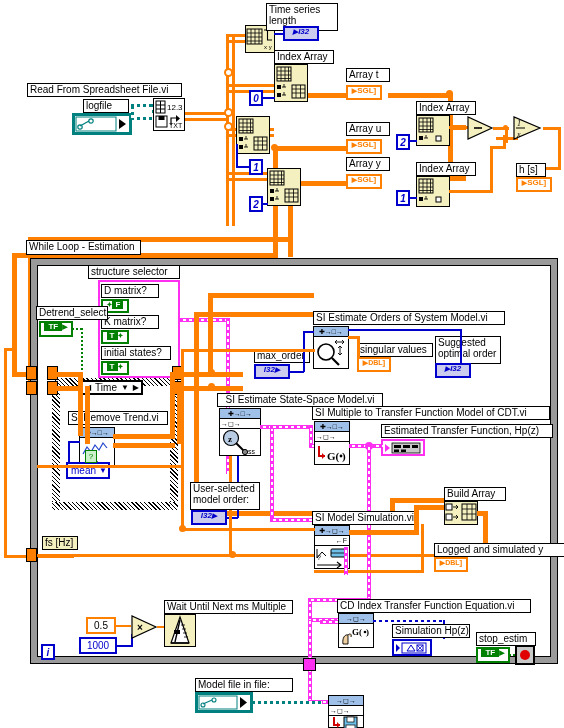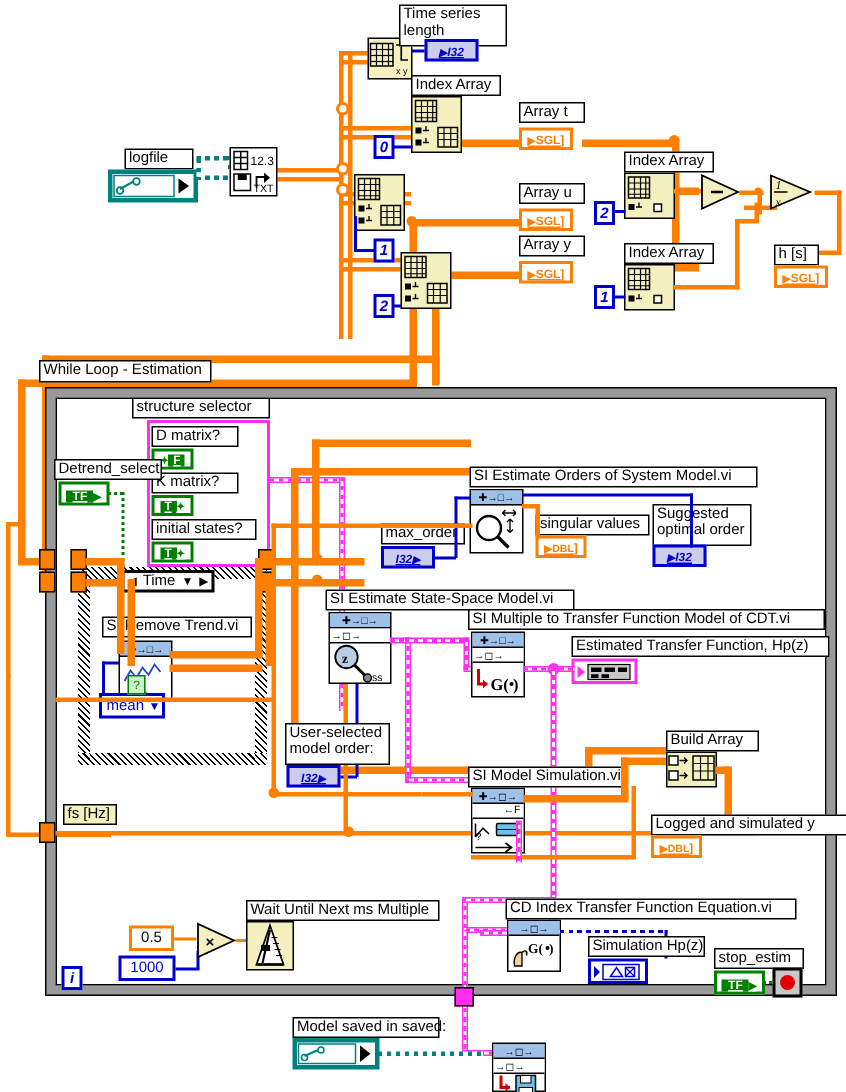--- a/index.html
+++ b/index.html
@@ -31,21 +31,21 @@
   .wg.v{width:2px;background:repeating-linear-gradient(to bottom,#008000 0 2px,#fff 2px 4px);}
   .wdb{position:absolute;}
   .wdb.h{height:2px;background:repeating-linear-gradient(to right,#0000cd 0 3px,#fff 3px 6px);}
   .jn{position:absolute;width:7px;height:7px;border-radius:50%;background:#ff7f00;}
   .jn.sm{width:5px;height:5px;}
   .jn.hollow{background:#fff;border:2px solid #ff7f00;box-sizing:border-box;width:9px;height:9px;}
   .jnm{position:absolute;width:8px;height:8px;border-radius:50%;background:#fff;border:2px solid #ff2ff2;box-sizing:border-box;}
 
   
   .term{position:absolute;box-sizing:border-box;font-size:8px;font-weight:bold;
-        display:flex;align-items:flex-end;justify-content:center;line-height:1;text-decoration:underline;}
+        display:flex;align-items:flex-start;justify-content:center;line-height:1;}
   .t-sgl{border:2px solid #ff7f00;background:#fff;color:#ff7f00;}
   .t-dbl{border:2px solid #ff7f00;background:#fff;color:#ff7f00;}
   .t-i32{border:2px solid #0000cd;background:#ccccee;color:#0000cd;font-style:italic;}
   .t-bool-g{border:2px solid #008000;background:#008000;color:#fff;}
   .const-num{position:absolute;border:2px solid #0000cd;background:#fff;color:#0000cd;
         font-size:10px;display:flex;align-items:center;justify-content:center;box-sizing:border-box;}
   .const-o{position:absolute;border:2px solid #ff7f00;background:#fff;color:#000;
         font-size:10px;display:flex;align-items:center;justify-content:center;box-sizing:border-box;}
 
   
@@ -130,20 +130,21 @@
   <div class="wire wH" style="left:496px;top:137px;width:22px;"></div>
   <div class="wire wV" style="left:505px;top:127px;height:16px;"></div>
   <div class="jn sm" style="left:503px;top:125px;"></div>
   <div class="wire wH" style="left:492px;top:146px;width:14px;"></div>
   <div class="wire wV" style="left:503px;top:135px;height:12px;"></div>
   <div class="wire wH" style="left:543px;top:127px;width:18px;"></div>
   <div class="wire wV" style="left:558px;top:127px;height:43px;"></div>
   <div class="wire wH" style="left:536px;top:167px;width:24px;"></div>
   <div class="wire wV" style="left:534px;top:167px;height:13px;"></div>
 
+  <div class="lbl" style="left:27px;top:83px;width:155px;height:14px;">Read From Spreadsheet File.vi</div>
 
   <div class="lbl" style="left:83px;top:99px;width:46px;height:14px;">logfile</div>
 
   <div style="position:absolute;left:72px;top:113px;width:60px;height:22px;border:3px solid #00807f;background:#fff;box-sizing:border-box;">
     <svg width="54" height="16" viewBox="0 0 54 16">
       <rect x="1" y="1" width="40" height="14" fill="#fff" stroke="#00807f" stroke-width="1"></rect>
       <line x1="5" y1="10" x2="14" y2="5" stroke="#00807f" stroke-width="1.4"></line>
       <circle cx="5" cy="11" r="2.2" fill="none" stroke="#00807f" stroke-width="1.2"></circle>
       <circle cx="16" cy="5" r="2.2" fill="none" stroke="#00807f" stroke-width="1.2"></circle>
       <path d="M44 3 L44 13 L51 8 Z" fill="#000"></path>
@@ -530,21 +531,21 @@
 
   <div class="lbl" style="left:435px;top:336px;width:66px;height:28px;white-space:pre-line;">Suggested
 optimal order</div>
   <div class="term t-i32" style="left:435px;top:363px;width:36px;height:15px;">
      <span style="color:#0000cd;font-size:7px;">▶</span>
       <span>I32</span>
   </div>
   <div class="wb h" style="left:348px;top:329px;width:114px;"></div>
   <div class="wb v" style="left:460px;top:329px;height:36px;"></div>
 
-  <div class="lbl" style="left:217px;top:393px;width:166px;height:14px;">SI Estimate State-Space Model.vi</div>
+  <div class="lbl" style="left:217px;top:393px;width:166px;height:14px;text-align:center;">SI Estimate State-Space Model.vi</div>
   <div class="vi" style="left:219px;top:408px;width:42px;height:48px;">
     <div class="conn">✚→□→</div>
     <div class="conn2">→◻→</div>
     <div class="glyph" style="height:28px;position:relative;">
       <svg width="40" height="28" viewBox="0 0 40 28">
         <circle cx="11" cy="9" r="7.5" fill="#b8cce4" stroke="#000" stroke-width="1.2"></circle>
         <text x="8" y="13" font-size="9" font-family="Liberation Serif" font-weight="bold" fill="#000">z</text>
         <path d="M16 14 L24 22" stroke="#000" stroke-width="2"></path>
         <circle cx="25" cy="23" r="2.6" fill="#888" stroke="#000" stroke-width="1"></circle>
         <text x="28" y="25" font-size="7" font-family="Liberation Sans" fill="#000">ss</text>
@@ -727,21 +728,21 @@
   <div class="lbl" style="left:476px;top:632px;width:60px;height:14px;">stop_estim</div>
   <div class="term t-bool-g" style="left:476px;top:647px;width:34px;height:16px;background:#fff;">
      <span style="background:#008000;color:#fff;padding:0 4px;font-size:8px;font-weight:bold;">TF</span>
       <span style="color:#008000;font-size:7px;">▶</span>
   </div>
   <div class="wg h" style="left:509px;top:654px;width:8px;"></div>
   <div class="stopbtn" style="left:515px;top:645px;width:20px;height:20px;">
     <div class="dot"></div>
   </div>
 
-  <div class="lbl" style="left:195px;top:678px;width:98px;height:14px;">Model saved in saved:</div>
+  <div class="lbl" style="left:195px;top:678px;width:98px;height:14px;">Model file in file:</div>
   <div style="position:absolute;left:195px;top:692px;width:58px;height:21px;border:3px solid #00807f;background:#fff;box-sizing:border-box;">
     <svg width="52" height="15" viewBox="0 0 52 15">
       <rect x="1" y="1" width="38" height="13" fill="#fff" stroke="#00807f" stroke-width="1"></rect>
       <line x1="5" y1="9" x2="14" y2="5" stroke="#00807f" stroke-width="1.3"></line>
       <circle cx="5" cy="10" r="2" fill="none" stroke="#00807f" stroke-width="1.1"></circle>
       <circle cx="16" cy="5" r="2" fill="none" stroke="#00807f" stroke-width="1.1"></circle>
       <path d="M42 2 L42 13 L49 7.5 Z" fill="#000"></path>
     </svg>
   </div>
   <div class="wt h" style="left:252px;top:701px;width:70px;"></div>

